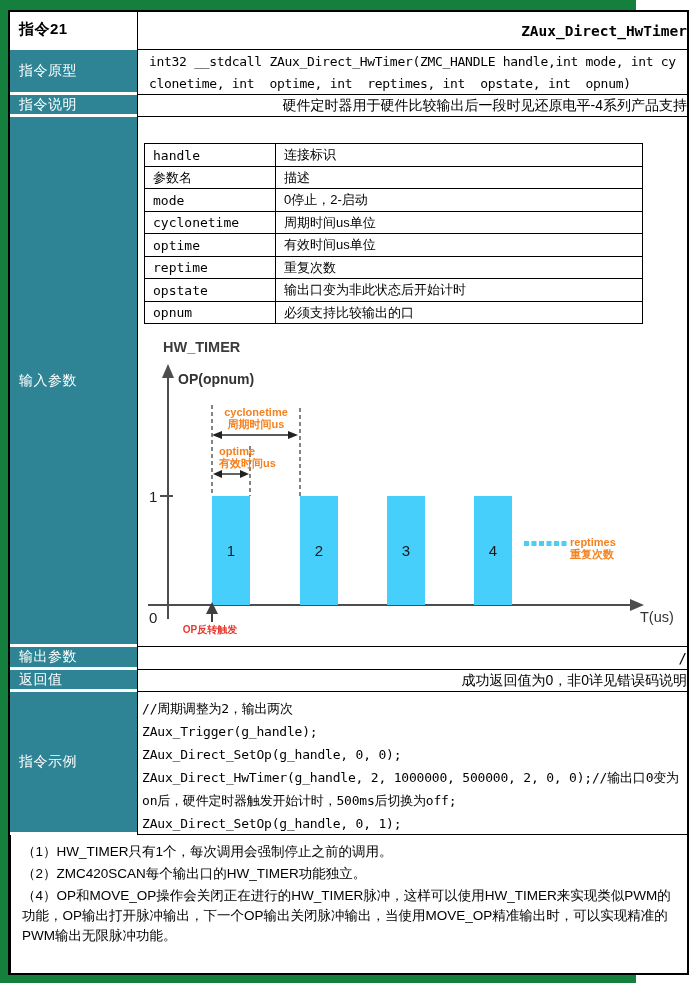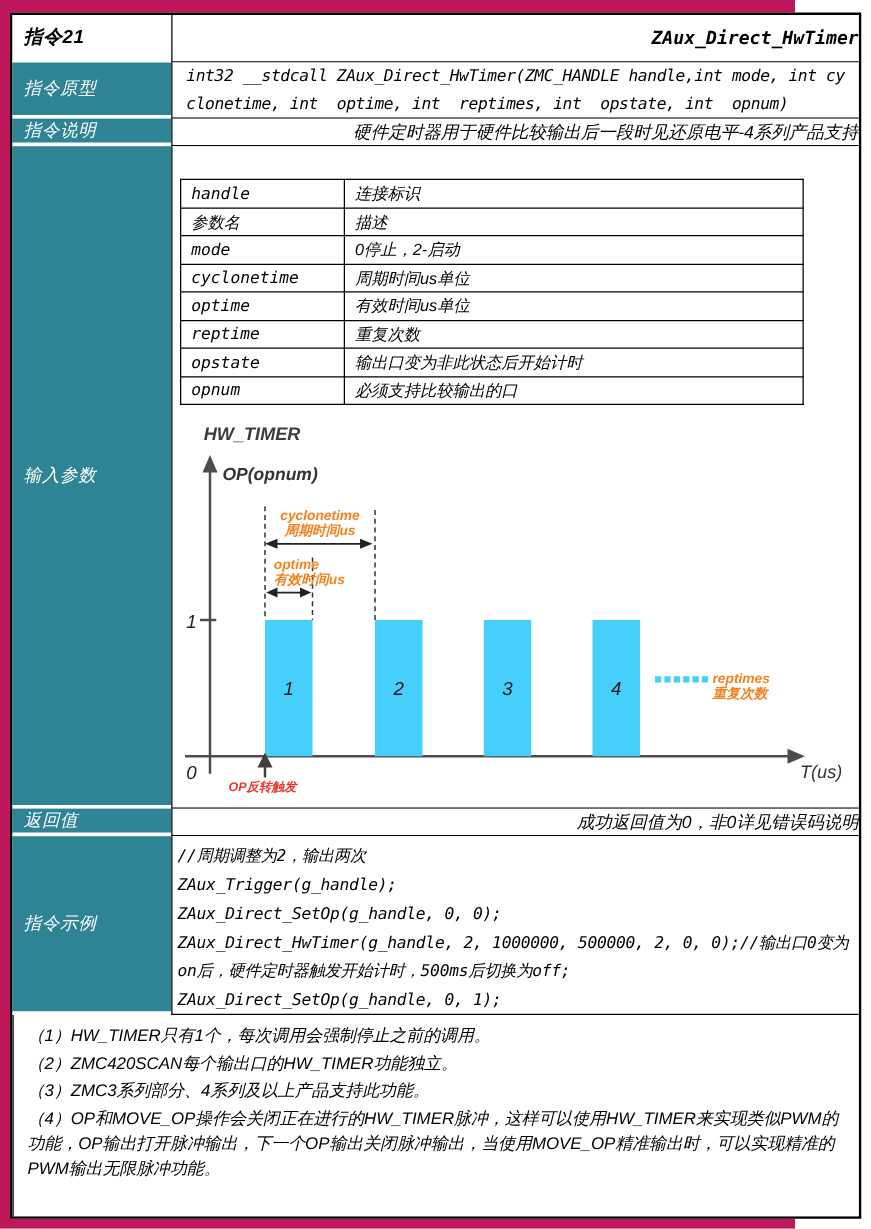--- a/index.html
+++ b/index.html
@@ -1,18 +1,18 @@
 <!DOCTYPE html>
 <html><head>
 <meta charset="utf-8">
 <style>
   html,body{margin:0;padding:0;background:#fff;}
   .page{
-    position:relative;width:636px;height:983px;background:#be185d;
-    font-family:"Liberation Sans","DejaVu Sans",sans-serif;color:#000;font-style:italic;
+    position:relative;width:636px;height:983px;background:#15803d;
+    font-family:"Liberation Sans","DejaVu Sans",sans-serif;color:#000;
   }
   .doc-table{
     position:absolute;left:8px;top:10px;width:681px;height:965px;
     border:2px solid #000;box-sizing:border-box;
     display:flex;flex-direction:column;background:#fff;
   }
   .row{display:flex;flex:0 0 auto;min-height:0;}
   .row.grow{flex:1 1 auto;}
   .lbl{
     width:127px;flex:0 0 127px;background:#2E8494;color:#fff;
@@ -185,20 +185,26 @@
 
             <line x1="72" y1="292" x2="72" y2="282" stroke="#3f3f3f" stroke-width="2"></line>
             <polygon points="66,284 72,272 78,284" fill="#3f3f3f"></polygon>
             <text x="70" y="303" text-anchor="middle" class="svg-red">OP反转触发</text>
           </svg>
         </div>
 
       </div>
     </div>
 
+    <div class="row" style="height:23px">
+      <div class="lbl">
+        <span>输出参数</span>
+      </div>
+      <div class="val v-center slash-val mono">/</div>
+    </div>
 
     <div class="row" style="height:22px">
       <div class="lbl">
         <span>返回值</span>
       </div>
       <div class="val v-center ret-val">成功返回值为0，非0详见错误码说明</div>
     </div>
 
     <div class="row" style="height:143px">
       <div class="lbl">
@@ -210,19 +216,18 @@
         <div class="code-line">ZAux_Direct_SetOp(g_handle, 0, 0);</div>
         <div class="code-line">ZAux_Direct_HwTimer(g_handle, 2, 1000000, 500000, 2, 0, 0);//输出口0变为on后，硬件定时器触发开始计时，500ms后切换为off;</div>
         <div class="code-line">ZAux_Direct_SetOp(g_handle, 0, 1);</div>
       </div>
     </div>
 
     <div class="row grow">
       <div class="val notes-val">
         <p>（1）HW_TIMER只有1个，每次调用会强制停止之前的调用。</p>
         <p>（2）ZMC420SCAN每个输出口的HW_TIMER功能独立。</p>
-        <p>（3）ZMC3系列部分、4系列及以上产品支持此功能。</p>
         <p>（4）OP和MOVE_OP操作会关闭正在进行的HW_TIMER脉冲，这样可以使用HW_TIMER来实现类似PWM的功能，OP输出打开脉冲输出，下一个OP输出关闭脉冲输出，当使用MOVE_OP精准输出时，可以实现精准的PWM输出无限脉冲功能。</p>
       </div>
     </div>
 
   </div>
 </div>
 
 </body></html>

